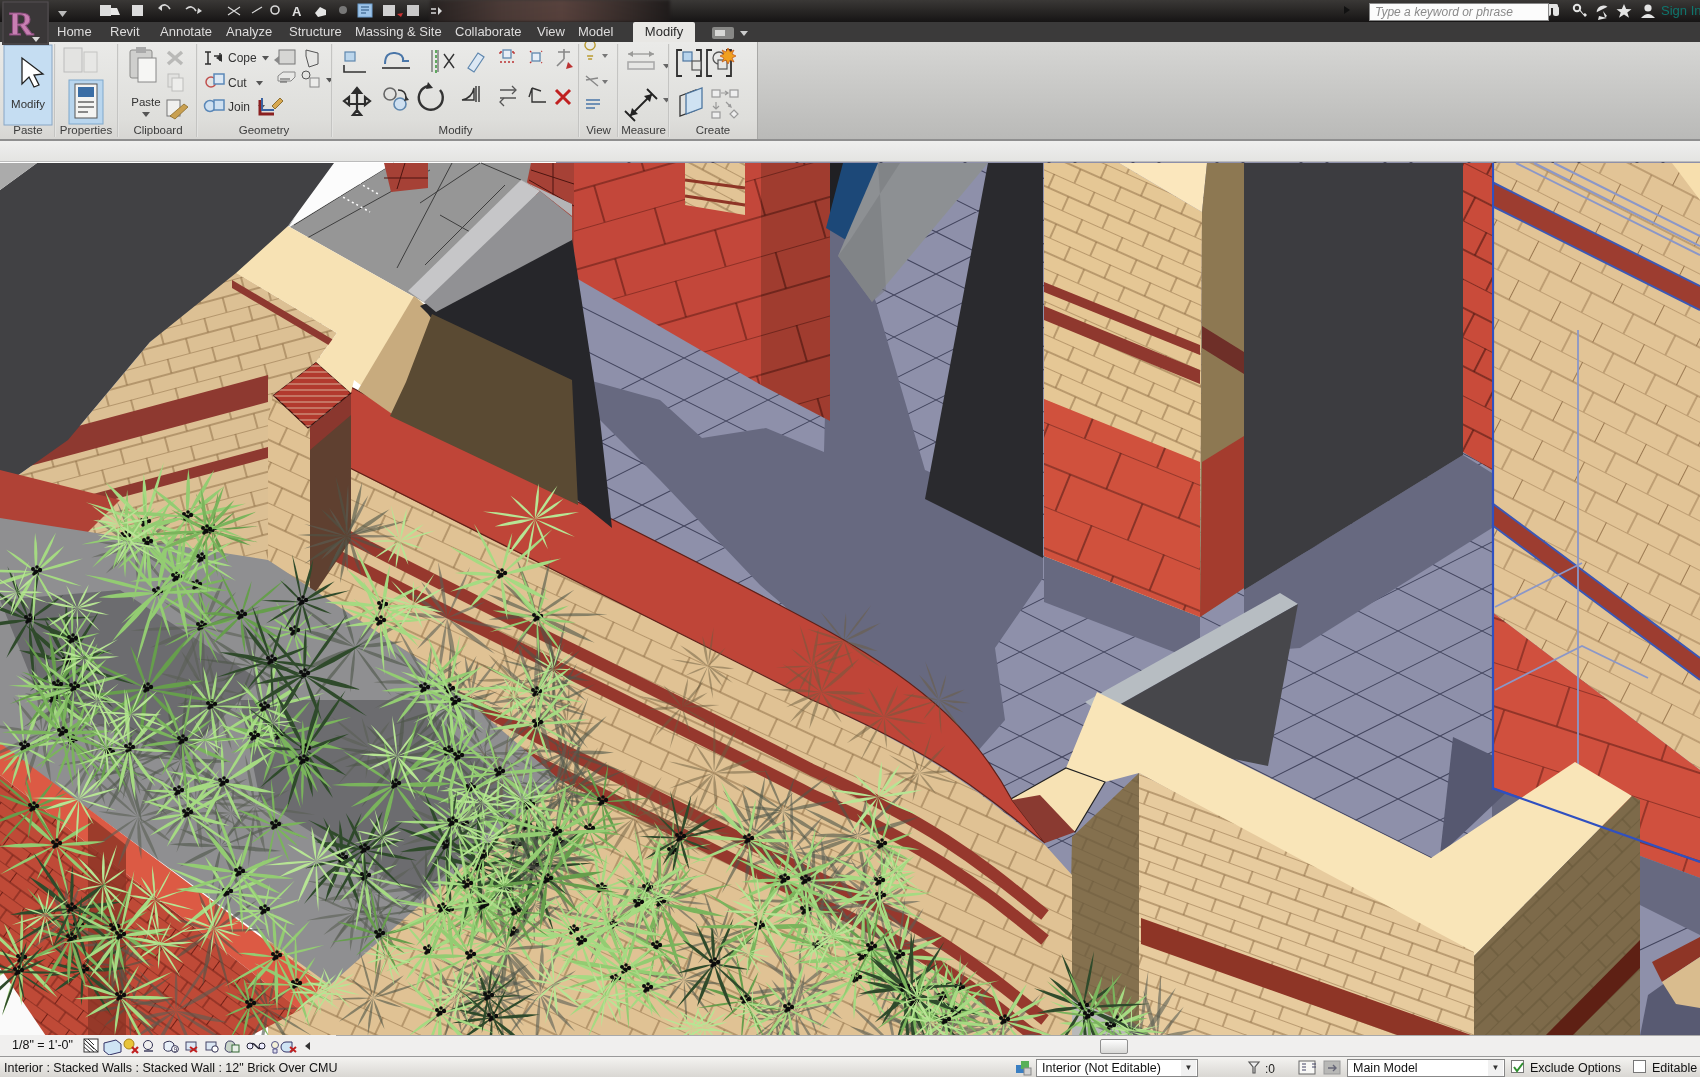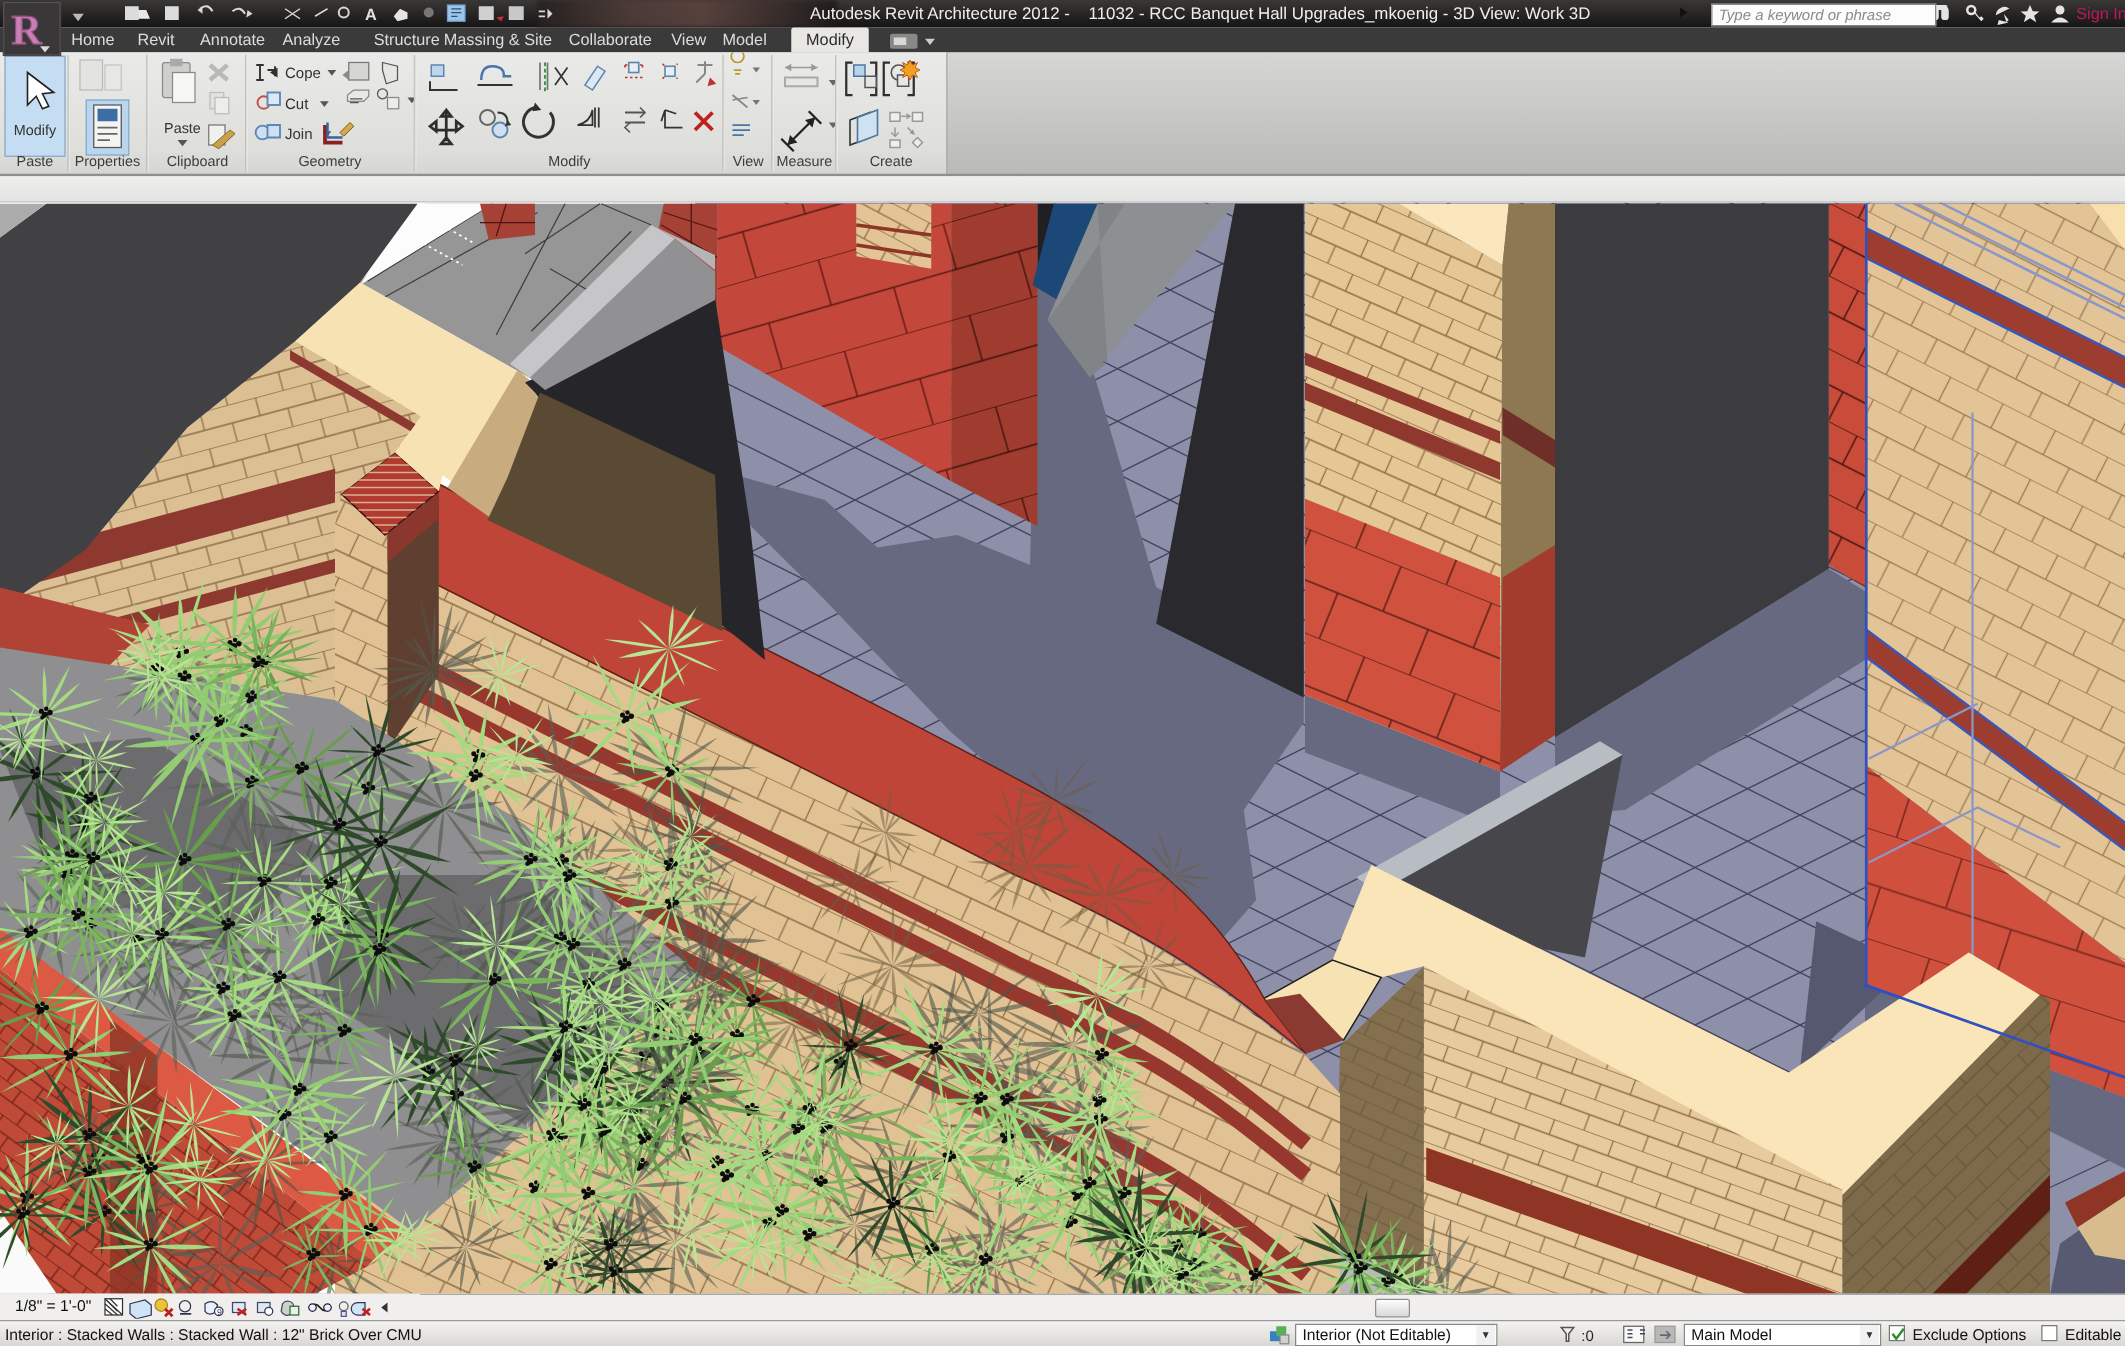--- a/index.html
+++ b/index.html
@@ -708,52 +708,51 @@
         <rect x="258" y="3" width="14" height="13" fill="#9ec4e8" stroke="#6f9fd0" stroke-width="1"></rect>
         <path d="M261,6 l8,0 m-8,3 l8,0 m-8,3 l5,0" stroke="#28527e" stroke-width="1"></path>
         <rect x="283" y="4" width="12" height="11" fill="#d0d0d0" stroke="none"></rect>
         <path d="M297,13 l4,3 l2,-4" fill="#c33" stroke="none"></path>
         <rect x="307" y="4" width="12" height="11" fill="#c8c8c8" stroke="none"></rect>
         <path d="M331,8 l5,0 m-5,4 l5,0" stroke-width="1.4"></path>
         <path d="M338,6 l4,4 l-4,4 z" fill="#d8d8d8" stroke="none"></path>
       </g>
     </svg>
   </div>
-  <div id="tb-title" class="abs">Autodesk Revit Architecture 2012 - &nbsp;&nbsp; 11032 - RCC Banquet Hall Upgrades_mkoenig - 3D View: Work 3D</div>
   <div id="searchwrap" class="abs">
     <svg width="359" height="20" viewBox="0 0 359 20">
       <path d="M3,5 l6,4 l-6,4 z" fill="#111"></path>
       <g fill="#e4e4e4">
         <rect x="204" y="5" width="6" height="10" rx="2.5"></rect>
         <rect x="212" y="5" width="6" height="10" rx="2.5"></rect>
         <rect x="205" y="3" width="12" height="4" rx="1.5"></rect>
         <circle cx="236" cy="7" r="3.2" fill="none" stroke="#e4e4e4" stroke-width="2"></circle>
         <path d="M238,9 l6,7 2,-2 -2,-2 -1.5,1 -3,-4 z"></path>
         <path d="M256,12 a7,7 0 0 1 10,-7 z" transform="rotate(8,261,9)"></path>
         <path d="M262,10 l4,5 -2,1.5 z M258,15 l8,2 -9,2 z"></path>
         <path d="M283,3 l2.2,5 5.3,0.2 -4.2,3.3 1.7,5.2 -5,-3.2 -5,3.2 1.7,-5.2 -4.2,-3.3 5.3,-0.2 z"></path>
         <circle cx="307" cy="7" r="3.6"></circle>
         <path d="M300,17 q7,-8 14,0 z"></path>
       </g>
     </svg>
     <div class="abs" style="left:310px;top:2px;color:#e4e4e4;font-size:13.5px;">&nbsp;</div>
   </div>
-  <div class="abs" style="left:1661px;top:3px;width:40px;color:#be185d;font-size:13px;white-space:nowrap;">Sign In</div>
+  <div class="abs" style="left:1661px;top:3px;width:40px;color:#0f766e;font-size:13px;white-space:nowrap;">Sign In</div>
   <div id="searchwrap2" class="abs" style="left:1355px;top:2px;">
       <div style="position:relative">
         <div id="searchbox">Type a keyword or phrase</div>
       </div>
     </div>
 
   <div id="tabrow" class="abs">
     <div class="tab" style="left:57px;">Home</div>
     <div class="tab" style="left:110px;">Revit</div>
     <div class="tab" style="left:160px;">Annotate</div>
     <div class="tab" style="left:226px;">Analyze</div>
-    <div class="tab" style="left:299px;text-align:right;">Structure</div>
+    <div class="tab" style="left:289px;text-align:right;">Structure</div>
     <div class="tab" style="left:355px;">Massing &amp; Site</div>
     <div class="tab" style="left:455px;">Collaborate</div>
     <div class="tab" style="left:537px;">View</div>
     <div class="tab" style="left:578px;">Model</div>
     <div id="tab-active">Modify</div>
     <svg class="abs" style="left:712px;top:3px;" width="40" height="16" viewBox="0 0 40 16">
       <rect x="0" y="2" width="22" height="12" rx="2" fill="#888886"></rect>
       <rect x="3" y="5" width="10" height="6" fill="#d8d8d6"></rect>
       <path d="M28,6 l8,0 l-4,5 z" fill="#cccccc"></path>
     </svg>

